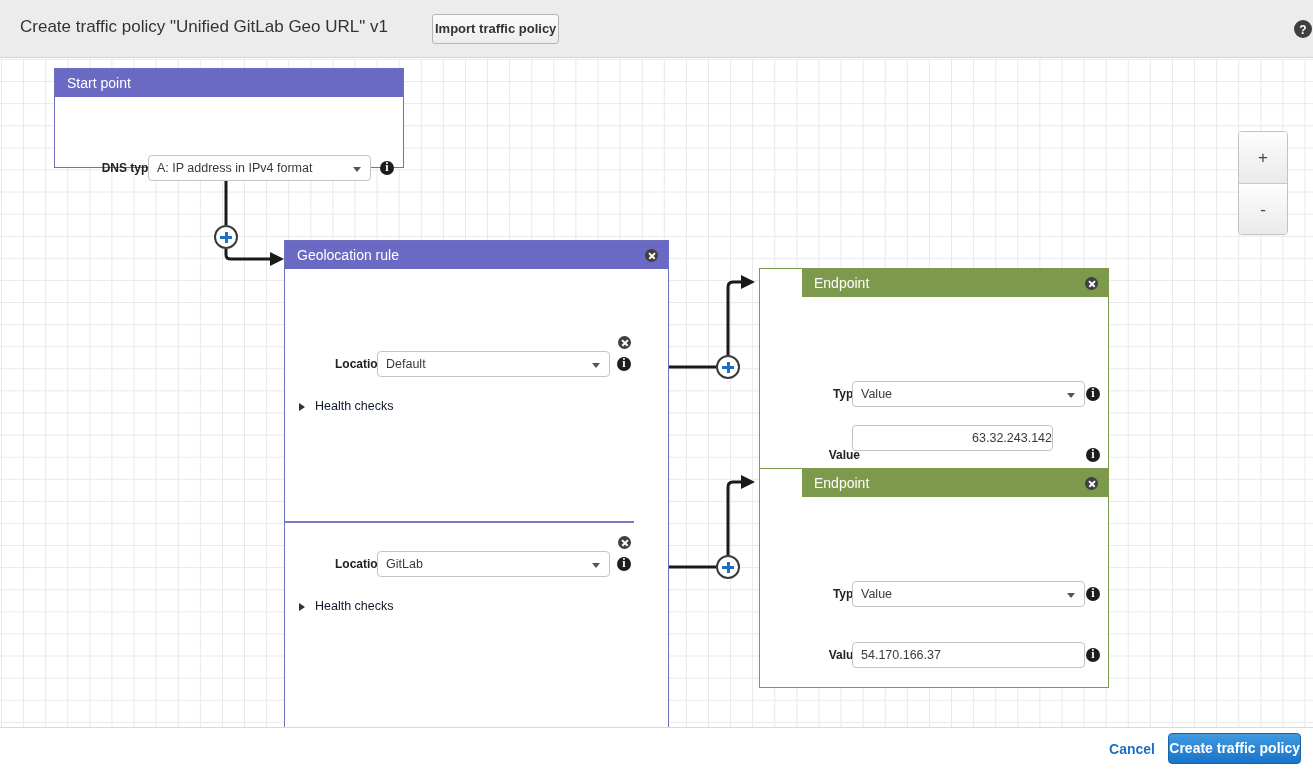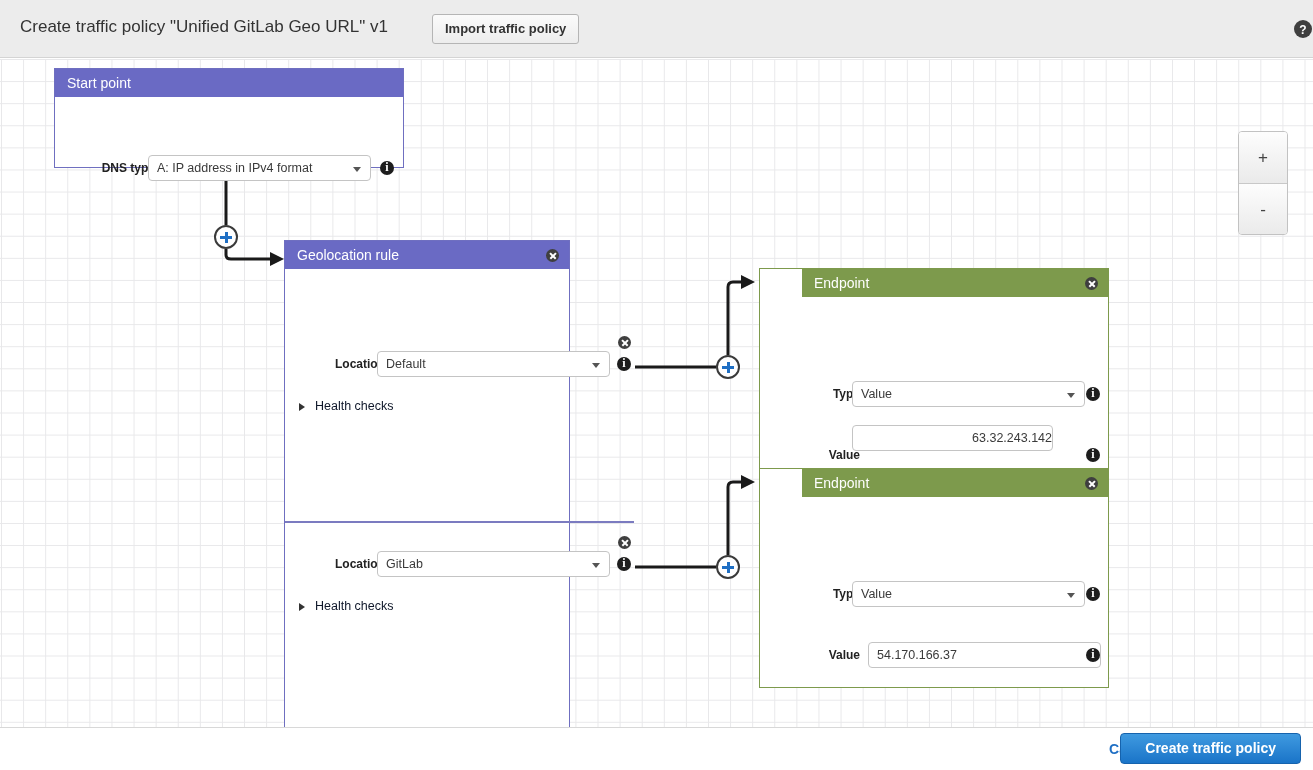--- a/index.html
+++ b/index.html
@@ -15,21 +15,21 @@
     position: absolute; left: 0; top: 0; width: 1313px; height: 58px;
     background: #ececec;
     border-bottom: 1px solid #d4d4d4;
   }
   #page-title {
     position: absolute; left: 20px; top: 17px;
     font-size: 17px; color: #333333; white-space: nowrap;
   }
   #import-btn {
     position: absolute; left: 432px; top: 14px;
-    height: 30px; padding: 0 12px;
+    height: 30px; padding: 0 2px;
     font-size: 13px; font-weight: bold; color: #333333;
     background: linear-gradient(to bottom, #fbfbfb 0%, #ededed 100%);
     border: 1px solid #b5b5b5; border-radius: 3px;
     cursor: pointer; line-height: 28px;
   }
   #help-icon {
     position: absolute; left: 1293px; top: 19px;
     width: 20px; height: 20px;
   }
 
@@ -144,21 +144,21 @@
   #bottombar {
     position: absolute; left: 0; top: 727px; width: 1313px; height: 43px;
     background: #ffffff; border-top: 1px solid #d8d8d8;
   }
   #cancel-link {
     position: absolute; right: 158px; top: 13px;
     font-size: 14px; font-weight: bold; color: #1f6fc4; cursor: pointer;
   }
   #create-btn {
     position: absolute; right: 12px; top: 5px;
-    height: 31px; padding: 0 24px; line-height: 29px;
+    height: 31px; padding: 0 0; line-height: 29px;
     font-size: 14px; font-weight: bold; color: #ffffff;
     background: linear-gradient(to bottom, #3f9ae0 0%, #1a74c8 100%);
     border: 1px solid #1663ad; border-radius: 4px; cursor: pointer;
   }
 </style>
 </head>
 <body>
 
 <div id="topbar">
   <div id="page-title">Create traffic policy "Unified GitLab Geo URL" v1</div>
@@ -200,21 +200,21 @@
       <div class="fselect" style="left:93px; top:58px; width:223px;">
         <span>A: IP address in IPv4 format</span>
         <span class="caret"></span>
       </div>
       <span class="info-ico" style="left:325px; top:64px;"></span>
     </div>
   </div>
 
   <div class="junction" style="left:214px; top:166px;"></div>
 
-  <div class="card" style="left:284px; top:181px; width:286px; height:528px;">
+  <div class="card" style="left:284px; top:181px; width:385px; height:528px;">
     <div class="card-head head-purple">
       <span>Geolocation rule</span>
       <span class="close-ico head-close"></span>
     </div>
 
     <div>
       <span class="close-ico" style="left:333px; top:95px;"></span>
       <div class="flabel" style="left:10px; top:110px; width:90px;">Location</div>
       <div class="fselect" style="left:92px; top:110px; width:233px;">
         <span>Default</span>
@@ -273,21 +273,21 @@
       <span class="close-ico head-close"></span>
     </div>
     <div class="flabel" style="left:10px; top:112px; width:90px;">Type</div>
     <div class="fselect" style="left:92px; top:112px; width:233px;">
       <span>Value</span>
       <span class="caret"></span>
     </div>
     <span class="info-ico" style="left:326px; top:118px;"></span>
 
     <div class="flabel" style="left:10px; top:173px; width:90px;">Value</div>
-    <div class="ftext" style="left:108px; top:173px; width:233px;">
+    <div class="ftext" style="left:92px; top:173px; width:233px;">
       <span>54.170.166.37</span>
     </div>
     <span class="info-ico" style="left:326px; top:179px;"></span>
   </div>
 
   <div id="zoomctl">
     <div>+</div>
     <div class="zsep"></div>
     <div>-</div>
   </div>

